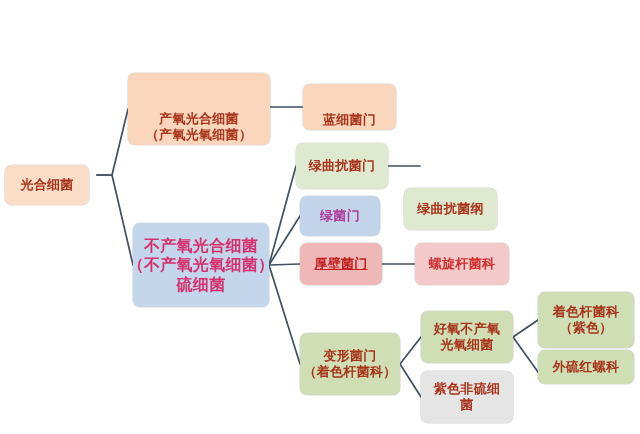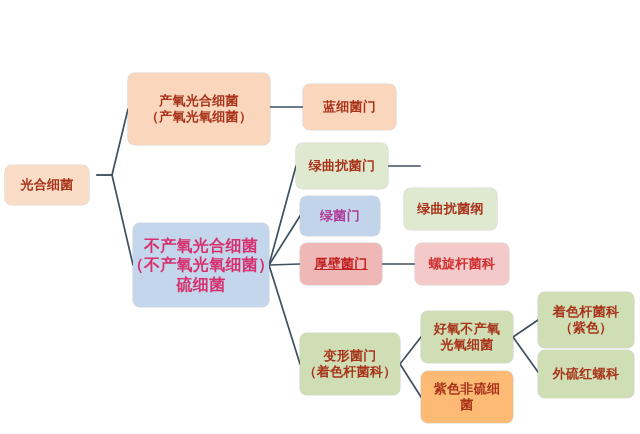--- a/index.html
+++ b/index.html
@@ -37,21 +37,21 @@
     text-align: center;
     line-height: 1.22;
     font-weight: bold;
     letter-spacing: 0.3px;
     padding: 2px 3px;
     box-shadow: 0 0 0 0.6px rgba(120,120,120,0.30);
   }
   .node .ln { display: block; white-space: nowrap; }
 
   
-  .pal-peach   { background: #fad6bc; color: #a8331a; }
+  .pal-peach   { background: #fad6bc; color: #a8331a; justify-content: flex-end; }
   .pal-peach2  { background: #fbdcc6; color: #a8331a; }
   .pal-blue    { background: #c4d6ec; color: #d6306e; }
   .pal-blue2   { background: #c2d4ea; color: #b13a9a; }
   .pal-green   { background: #dfe9cf; color: #a8331a; }
   .pal-green2  { background: #cfdeb4; color: #a8331a; }
   .pal-pink    { background: #f0b7b7; color: #c02020; text-decoration: underline; }
   .pal-pink2   { background: #f4c9c9; color: #d03030; }
 </style>
 </head>
 <body>
@@ -116,27 +116,27 @@
 
   <div class="node pal-pink2" style="left: 415px; top: 243px; width: 94px; height: 42px; font-size: 13px; background: rgb(244, 201, 201); color: rgb(208, 48, 48);">
     <span class="ln">螺旋杆菌科</span>
   </div>
 
   <div class="node pal-green2" style="left: 421px; top: 311px; width: 92px; height: 52px; font-size: 13px; background: rgb(207, 222, 180); color: rgb(168, 51, 26);">
     <span class="ln">好氧不产氧</span>
     <span class="ln">光氧细菌</span>
   </div>
 
-  <div class="node pal-green2" style="left: 421px; top: 371px; width: 92px; height: 52px; font-size: 13px; background: #fdba74; color: rgb(168, 51, 26);">
+  <div class="node pal-green2" style="left: 421px; top: 371px; width: 92px; height: 52px; font-size: 13px; background: #e5e5e5; color: rgb(168, 51, 26);">
     <span class="ln">紫色非硫细</span>
     <span class="ln">菌</span>
   </div>
 
   <div class="node pal-green2" style="left: 538px; top: 292px; width: 96px; height: 56px; font-size: 13px; background: rgb(207, 222, 180); color: rgb(168, 51, 26);">
     <span class="ln">着色杆菌科</span>
     <span class="ln">（紫色）</span>
   </div>
 
-  <div class="node pal-green2" style="left: 538px; top: 350px; width: 96px; height: 48px; font-size: 13px; background: rgb(207, 222, 180); color: rgb(168, 51, 26);">
+  <div class="node pal-green2" style="left: 538px; top: 350px; width: 96px; height: 34px; font-size: 13px; background: rgb(207, 222, 180); color: rgb(168, 51, 26);">
     <span class="ln">外硫红螺科</span>
   </div>
 
 </div>
 
 </body></html>

